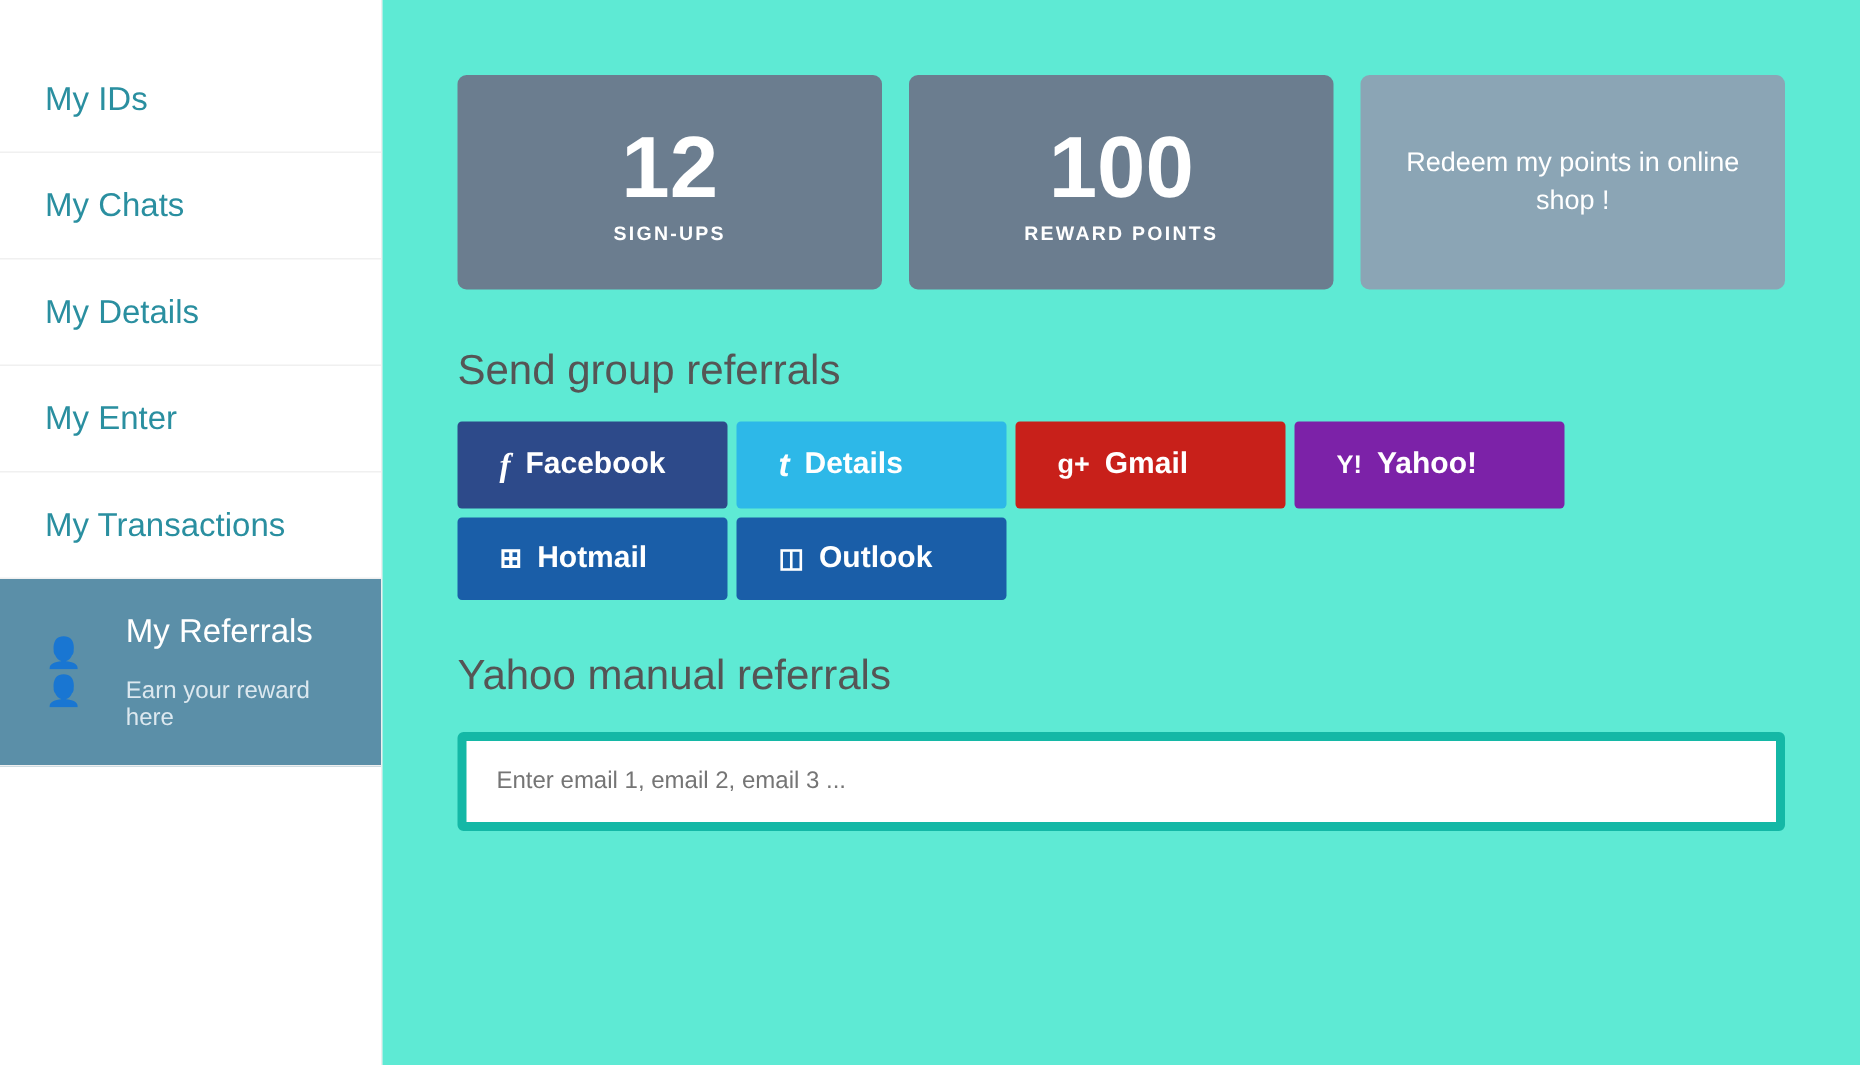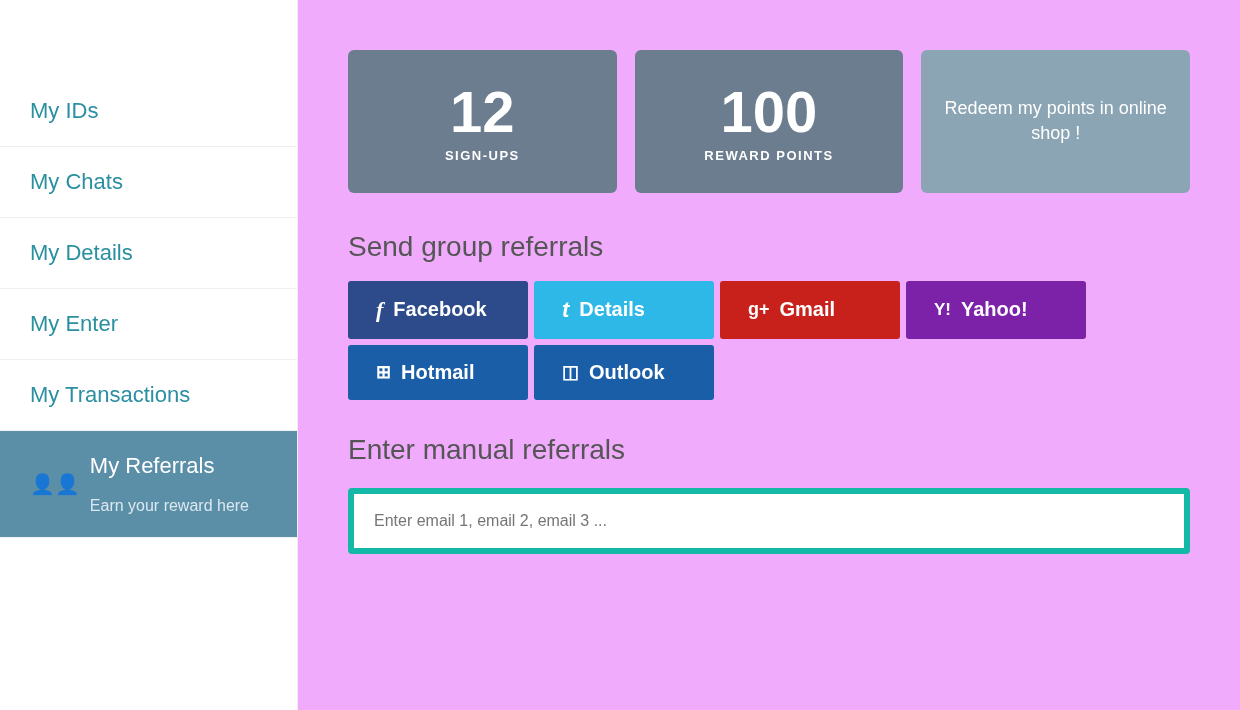--- a/index.html
+++ b/index.html
@@ -6,25 +6,25 @@
     body {
       font-family: 'Segoe UI', Arial, sans-serif;
       background: #fff;
       color: #333;
       width: 1240px;
       min-height: 710px;
       display: flex;
     }
     
     .sidebar {
-      width: 298px;
+      width: 255px;
       min-height: 710px;
       background: #fff;
       border-right: 1px solid #eee;
-      padding-top: 76px;
+      padding-top: 31px;
       flex-shrink: 0;
     }
     .sidebar-item {
       padding: 22px 30px;
       font-size: 22px;
       color: #2a8fa0;
       cursor: pointer;
       display: flex;
       align-items: center;
       gap: 10px;
@@ -49,21 +49,21 @@
       font-size: 22px;
       font-weight: 500;
     }
     .sidebar-sub {
       display: none;
     }
     
     .main {
       flex: 1;
       padding: 50px 50px 40px 50px;
-      background: #f0abfc;
+      background: #5eead4;
     }
     
     .stats-row {
       display: flex;
       gap: 18px;
       margin-bottom: 38px;
     }
     .stat-card {
       flex: 1;
       border-radius: 6px;
@@ -224,17 +224,17 @@
         <span>Hotmail</span>
       </button>
       <button class="social-btn outlook">
         <span class="icon-char" style="font-size:18px;">◫</span>
         <span>Outlook</span>
       </button>
     </div>
   </div>
 
   <div>
-    <h2 class="section-title">Enter manual referrals</h2>
+    <h2 class="section-title">Yahoo manual referrals</h2>
     <input type="text" class="manual-input" placeholder="Enter email 1, email 2, email 3 ..." style="">
   </div>
 
 </main>
 
 </body></html>

